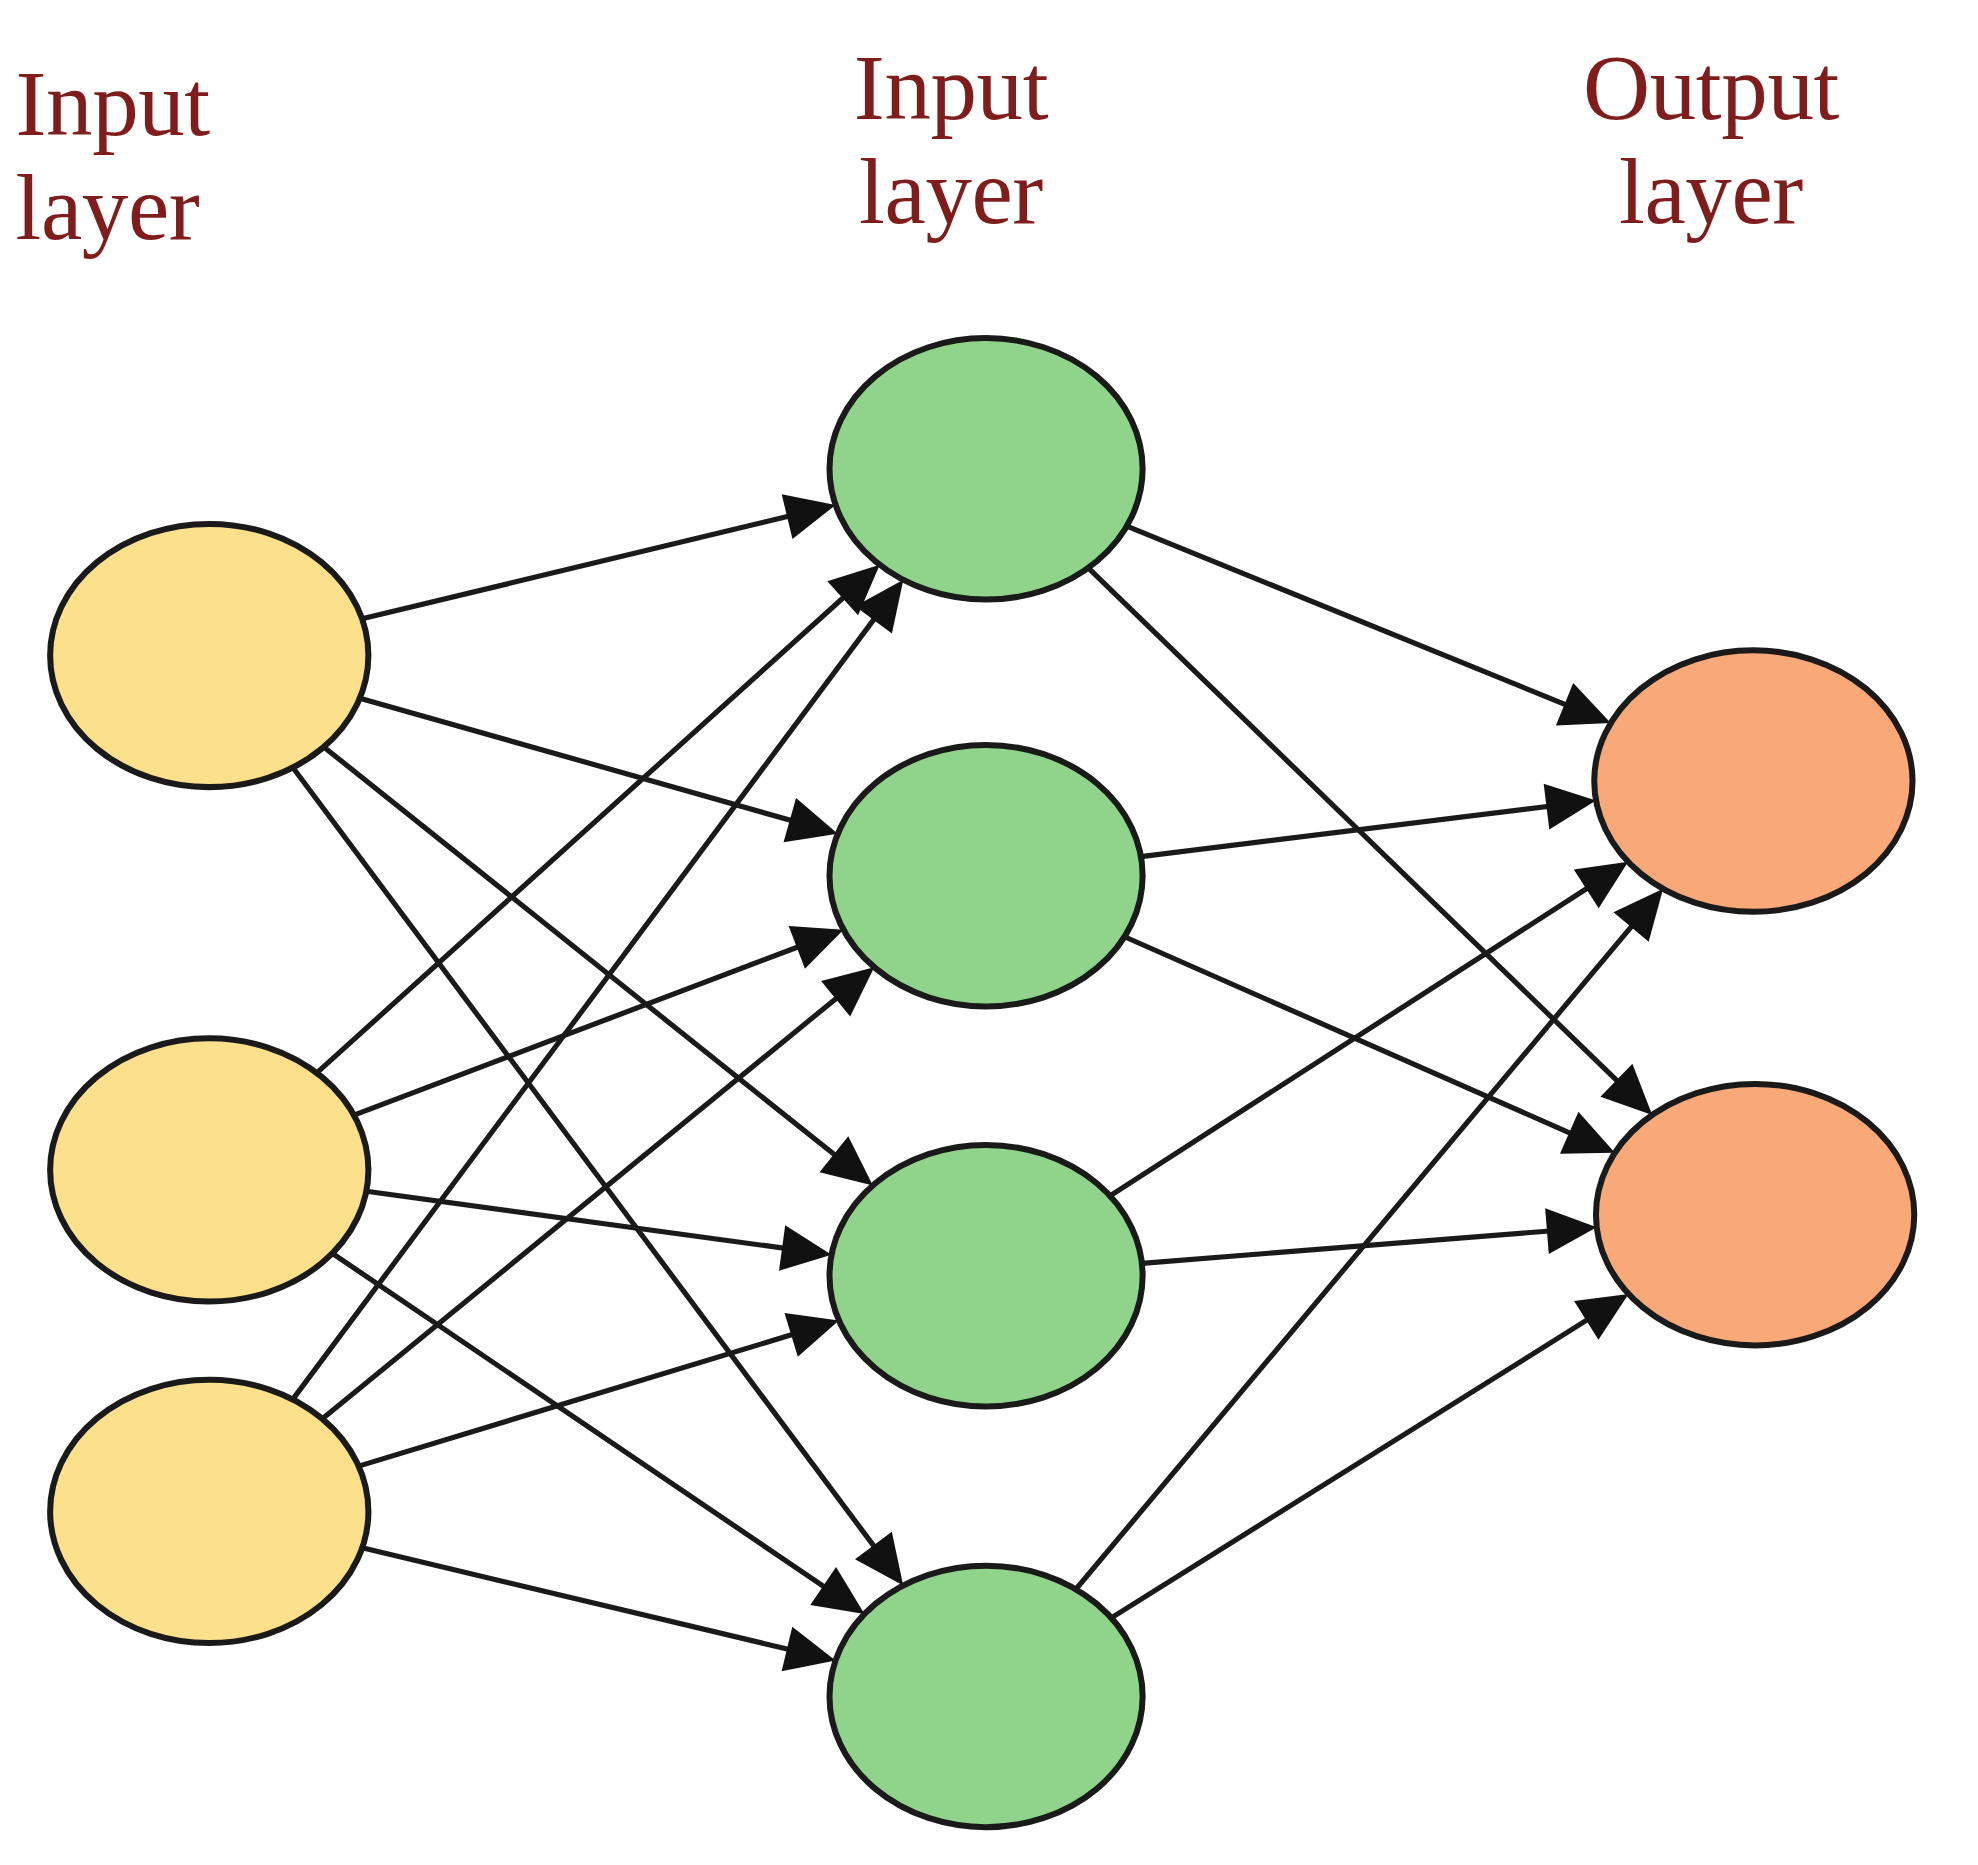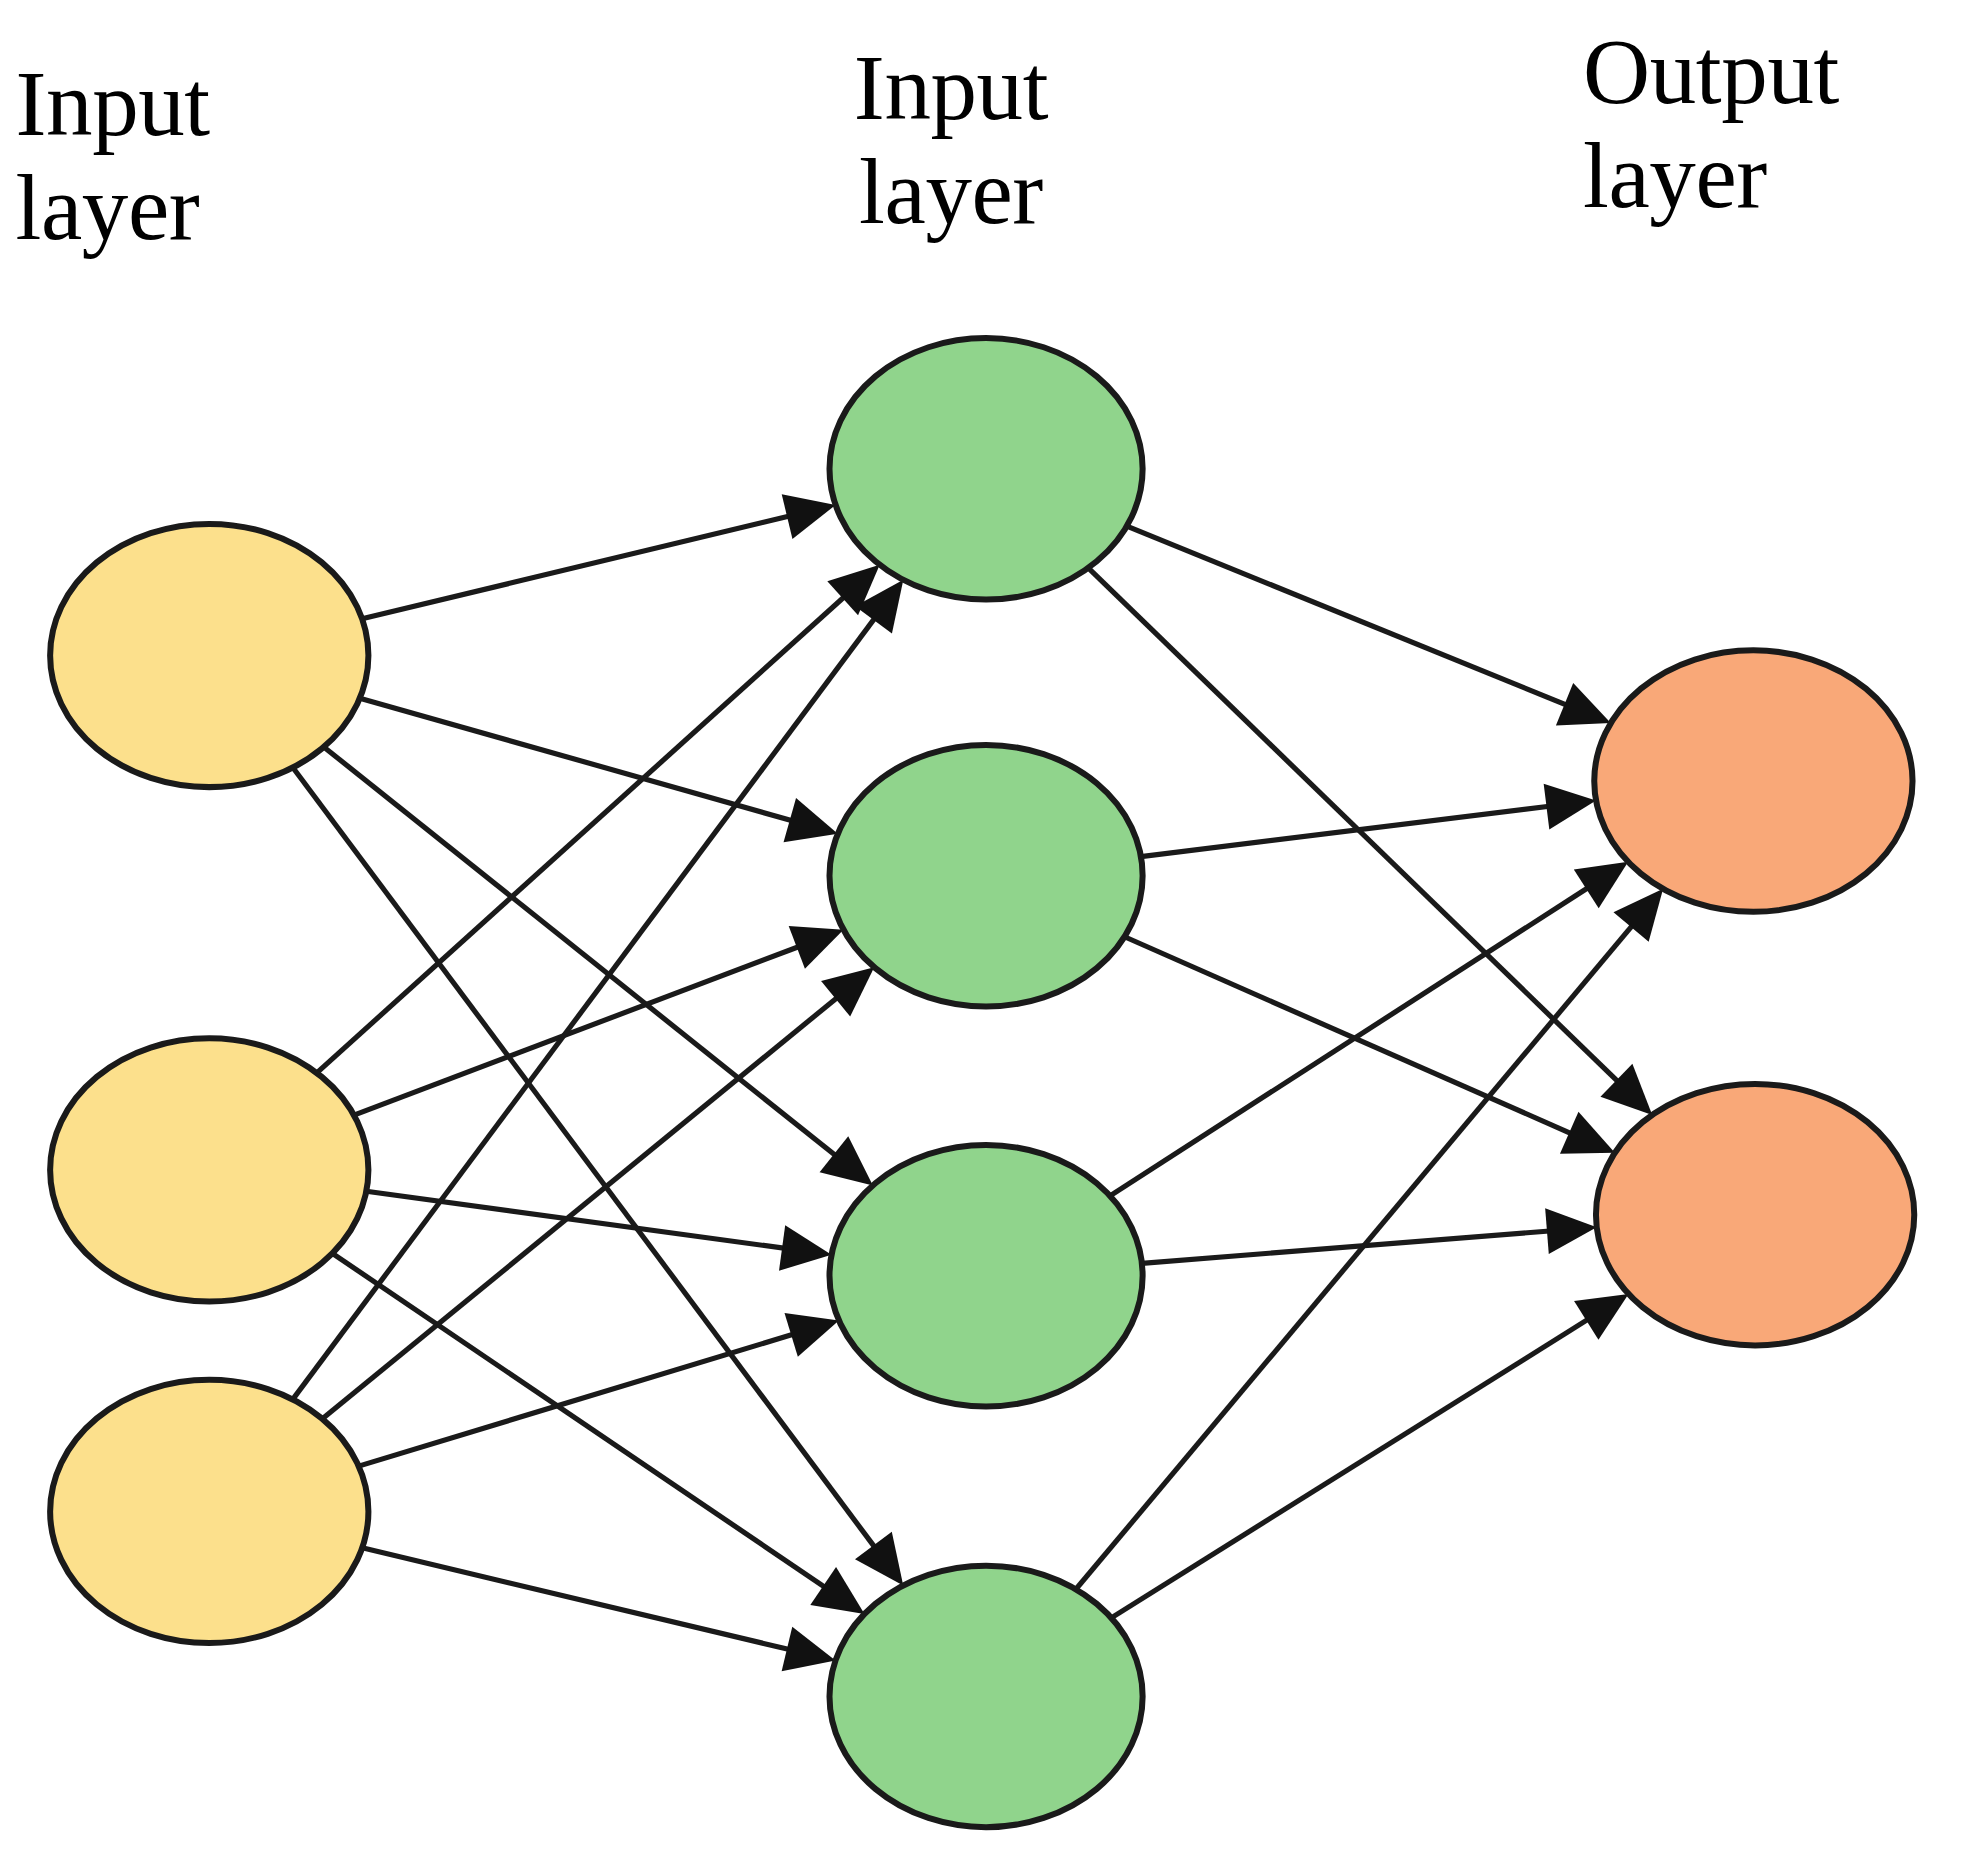--- a/index.html
+++ b/index.html
@@ -17,31 +17,31 @@
   }
   svg#net {
     position: absolute;
     inset: 0;
     width: 1979px;
     height: 1865px;
     display: block;
   }
   .layer-label {
     position: absolute;
-    color: #000000;
+    color: #7f1d1d;
     font-family: "Liberation Serif", "DejaVu Serif", serif;
     font-size: 93px;
     line-height: 1.12;
     font-weight: 400;
     white-space: pre-line;
     letter-spacing: -0.4px;
   }
   #label-input  { left: 15.5px;   top: 52px;  text-align: left; }
   #label-hidden { left: 779px;  top: 36px;  text-align: center; width: 344px; }
-  #label-output { left: 1583px; top: 20px;  text-align: left; }
+  #label-output { left: 1583px; top: 36px;  text-align: center; }
   .node-ellipse { stroke: #1a1a1a; stroke-width: 7; }
   .edge-line { stroke: #1a1a1a; stroke-width: 6; fill: none; }
   .arrow-head { fill: #111111; stroke: none; }
 </style>
 </head>
 <body>
 
 <div id="stage">
 
   <svg id="net" viewBox="0 0 2300 2168">

